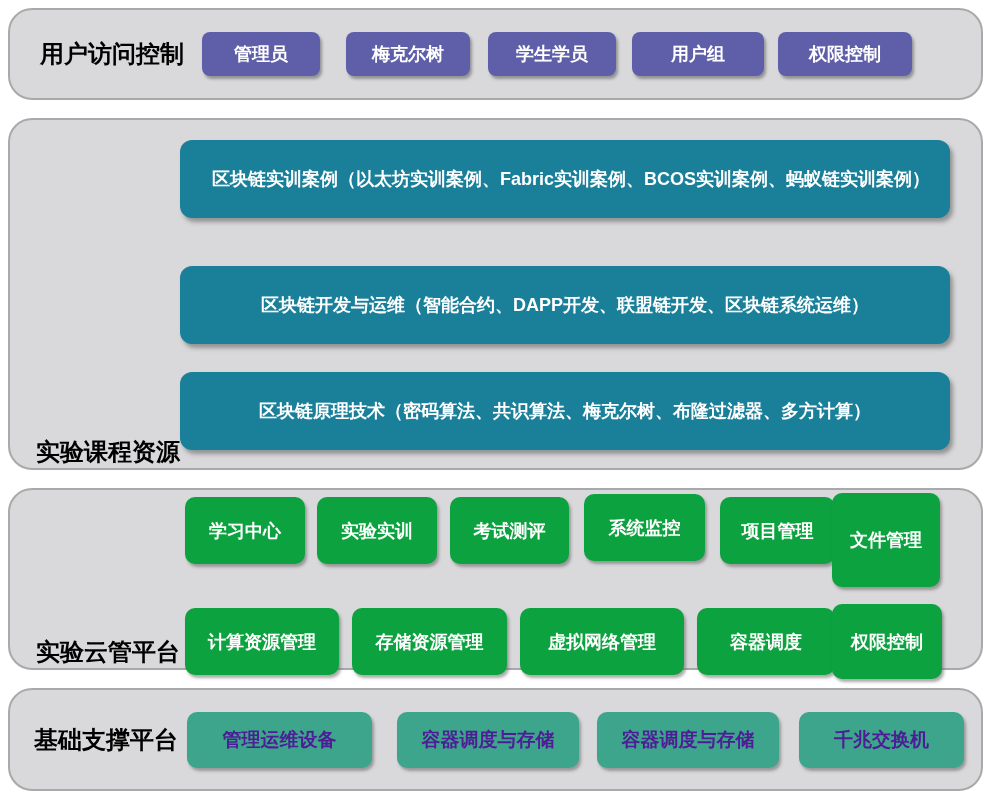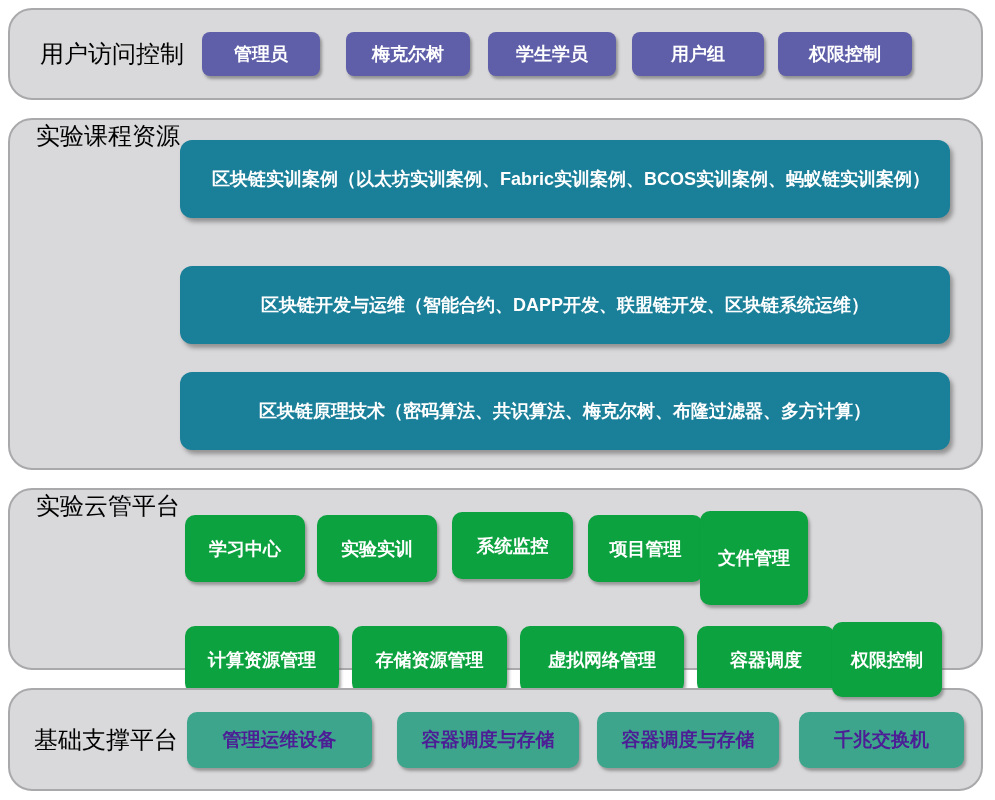--- a/index.html
+++ b/index.html
@@ -31,23 +31,24 @@
   #band-base    { top: 688px; height: 103px; align-items: center; }
 
   .band-label {
     font-size: 24px;
     color: #000000;
     white-space: nowrap;
     flex: 0 0 auto;
   }
   .label-col {
     display: flex;
-    align-items: flex-start;
-    box-sizing: border-box;
-    flex: 0 0 auto;
+    align-items: flex-end;
+    box-sizing: border-box;
+    flex: 0 0 auto;
+    font-weight: bold;
   }
 
   
   #band-access .label-col { width: 192px; padding-left: 30px; }
   .pill {
     height: 44px;
     background: var(--purple);
     border-radius: 8px;
     color: #fff;
     font-weight: bold;
@@ -82,21 +83,21 @@
     text-align: center;
     box-shadow: 3px 4px 4px rgba(90,90,90,0.55);
     box-sizing: border-box;
   }
   .bar-0 { margin-top: 20px; padding-left: 12px; }
   .bar-1 { margin-top: 48px; }
   .bar-2 { margin-top: 28px; }
 
   
   #band-cloud .label-col { width: 175px; padding-left: 26px; }
-  .rows-col { display: flex; flex-direction: column; padding-top: 25px; flex: 0 0 auto; }
+  .rows-col { display: flex; flex-direction: column; padding-top: 7px; flex: 0 0 auto; }
   .grow { display: flex; align-items: flex-start; }
   .grow + .grow { margin-top: 21px; }
   .gbtn {
     height: 67px;
     background: var(--green);
     border-radius: 10px;
     color: #fff;
     font-weight: bold;
     font-size: 18px;
     display: flex;
@@ -168,20 +169,21 @@
   </div>
 
   <div class="band" id="band-cloud">
     <div class="label-col">
       <div class="band-label">实验云管平台</div>
     </div>
     <div class="rows-col">
       <div class="grow">
         <div class="gbtn g00">学习中心</div>
         <div class="gbtn g01">实验实训</div>
+        <div class="gbtn g02">考试测评</div>
         <div class="gbtn g03">系统监控</div>
         <div class="gbtn g04">项目管理</div>
         <div class="gbtn g05">文件管理</div>
       </div>
       <div class="grow">
         <div class="gbtn g10">计算资源管理</div>
         <div class="gbtn g11">存储资源管理</div>
         <div class="gbtn g12">虚拟网络管理</div>
         <div class="gbtn g13">容器调度</div>
         <div class="gbtn g14">权限控制</div>

